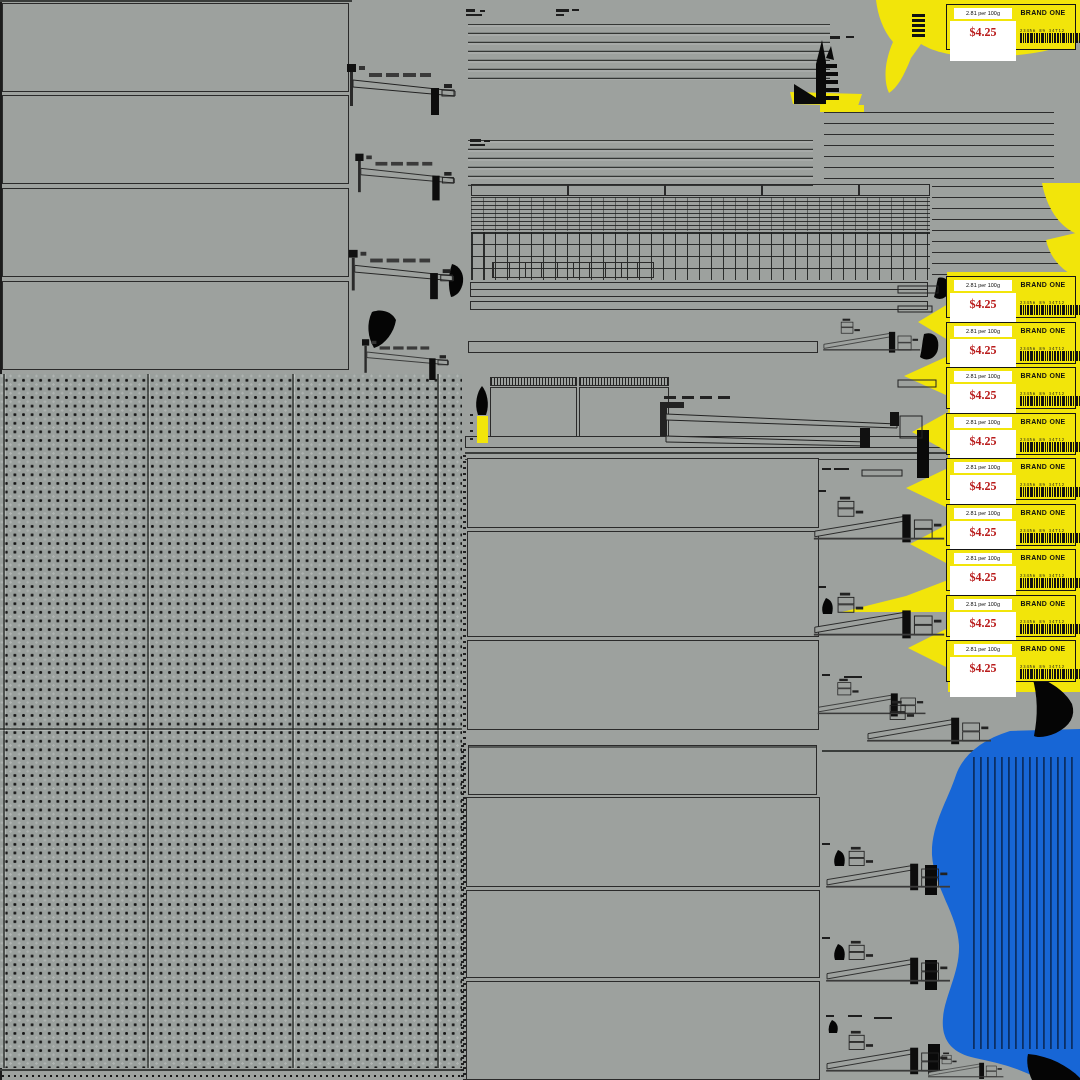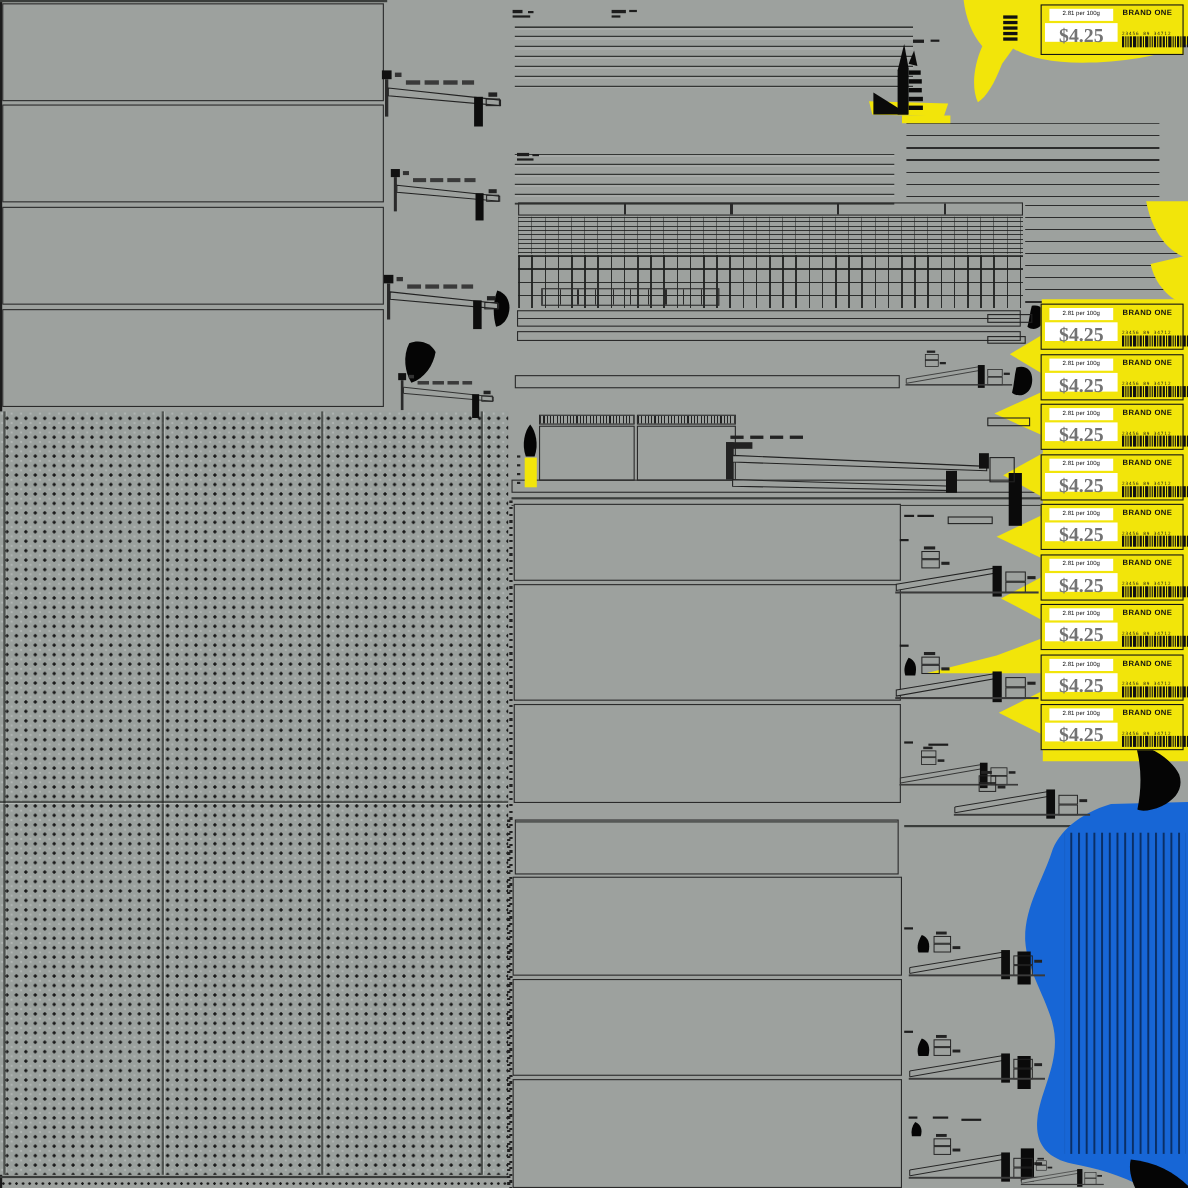--- a/index.html
+++ b/index.html
@@ -44,22 +44,22 @@
   .tick-strip{position:absolute;width:3px;background:repeating-linear-gradient(180deg,#222 0 2px,rgba(0,0,0,0) 2px 6px);}
   .hline{position:absolute;background:#3a3d3b;}
   .mark{position:absolute;background:#1d1d1d;}
   .dots-strip{position:absolute;background-image:radial-gradient(circle,#161616 1px,rgba(0,0,0,0) 1.3px);background-size:6px 6px;}
   
   .tag{position:absolute;left:0;top:0;width:130px;height:42px;background:var(--label-yellow);border:1.5px solid #151515;}
   .tag-unit{position:absolute;left:7px;top:3px;width:58px;height:11px;background:#fff;
     font:5.5px/11px "Liberation Sans",sans-serif;text-align:center;color:#111;white-space:nowrap;overflow:hidden;}
   .tag-brand{position:absolute;right:3px;top:4px;width:58px;font-family:"Liberation Sans",sans-serif;
     font-weight:bold;font-size:7px;line-height:8px;text-align:center;letter-spacing:.3px;color:#111;white-space:nowrap;}
-  .tag-price{position:absolute;left:3px;top:16px;width:66px;height:17px;background:#fff;
-    font-family:"Liberation Serif",serif;font-weight:bold;font-size:18px;line-height:22px;text-align:center;color:#737373;}
+  .tag-price{position:absolute;left:3px;top:16px;width:66px;height:40px;background:#fff;
+    font-family:"Liberation Serif",serif;font-weight:bold;font-size:12px;line-height:22px;text-align:center;color:#b91c1c;}
   .tag-barcode{position:absolute;right:3px;top:23px;width:52px;}
   .bc-digits{font-family:"DejaVu Sans Mono",monospace;font-size:4px;line-height:5px;letter-spacing:.8px;
     color:#222;white-space:nowrap;overflow:hidden;width:52px;}
   .bc-bars{display:flex;height:10px;align-items:stretch;}
   .bc-bars span{display:inline-block;height:100%;background:#111;margin-right:1px;flex:none;}
   #tag-stack{position:absolute;left:946px;top:276px;width:132px;height:412px;}
   #tag-stack .tag{left:0;}
   #top-tag-slot{position:absolute;left:946px;top:4px;width:132px;height:47px;}
   svg{display:block;}
   #overlay{position:absolute;left:0;top:0;}

